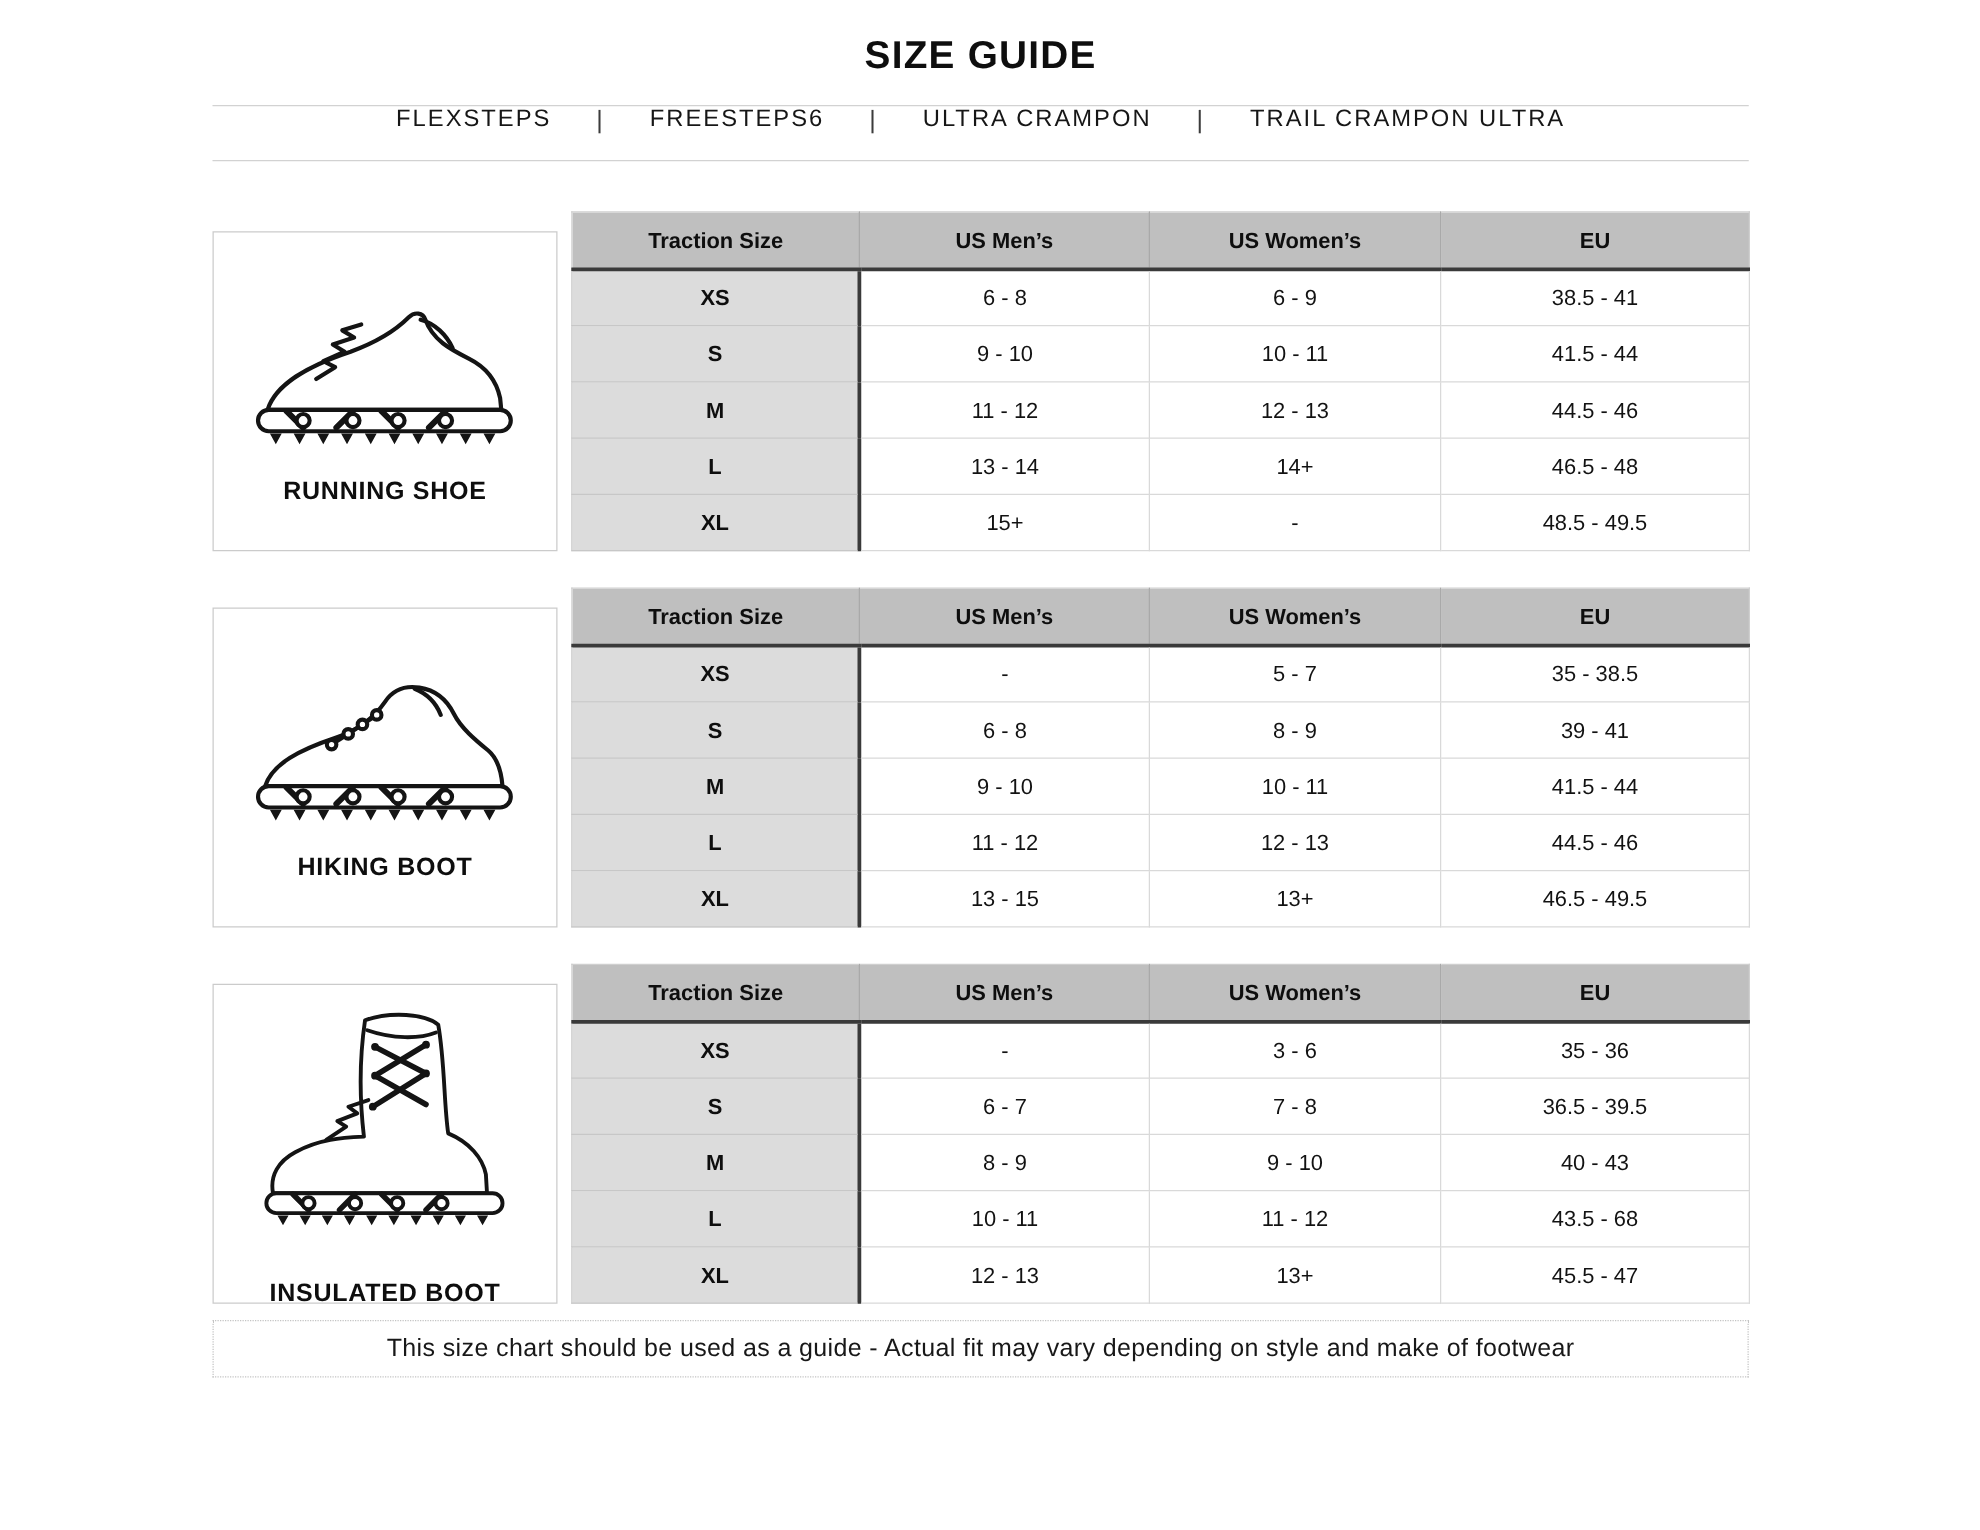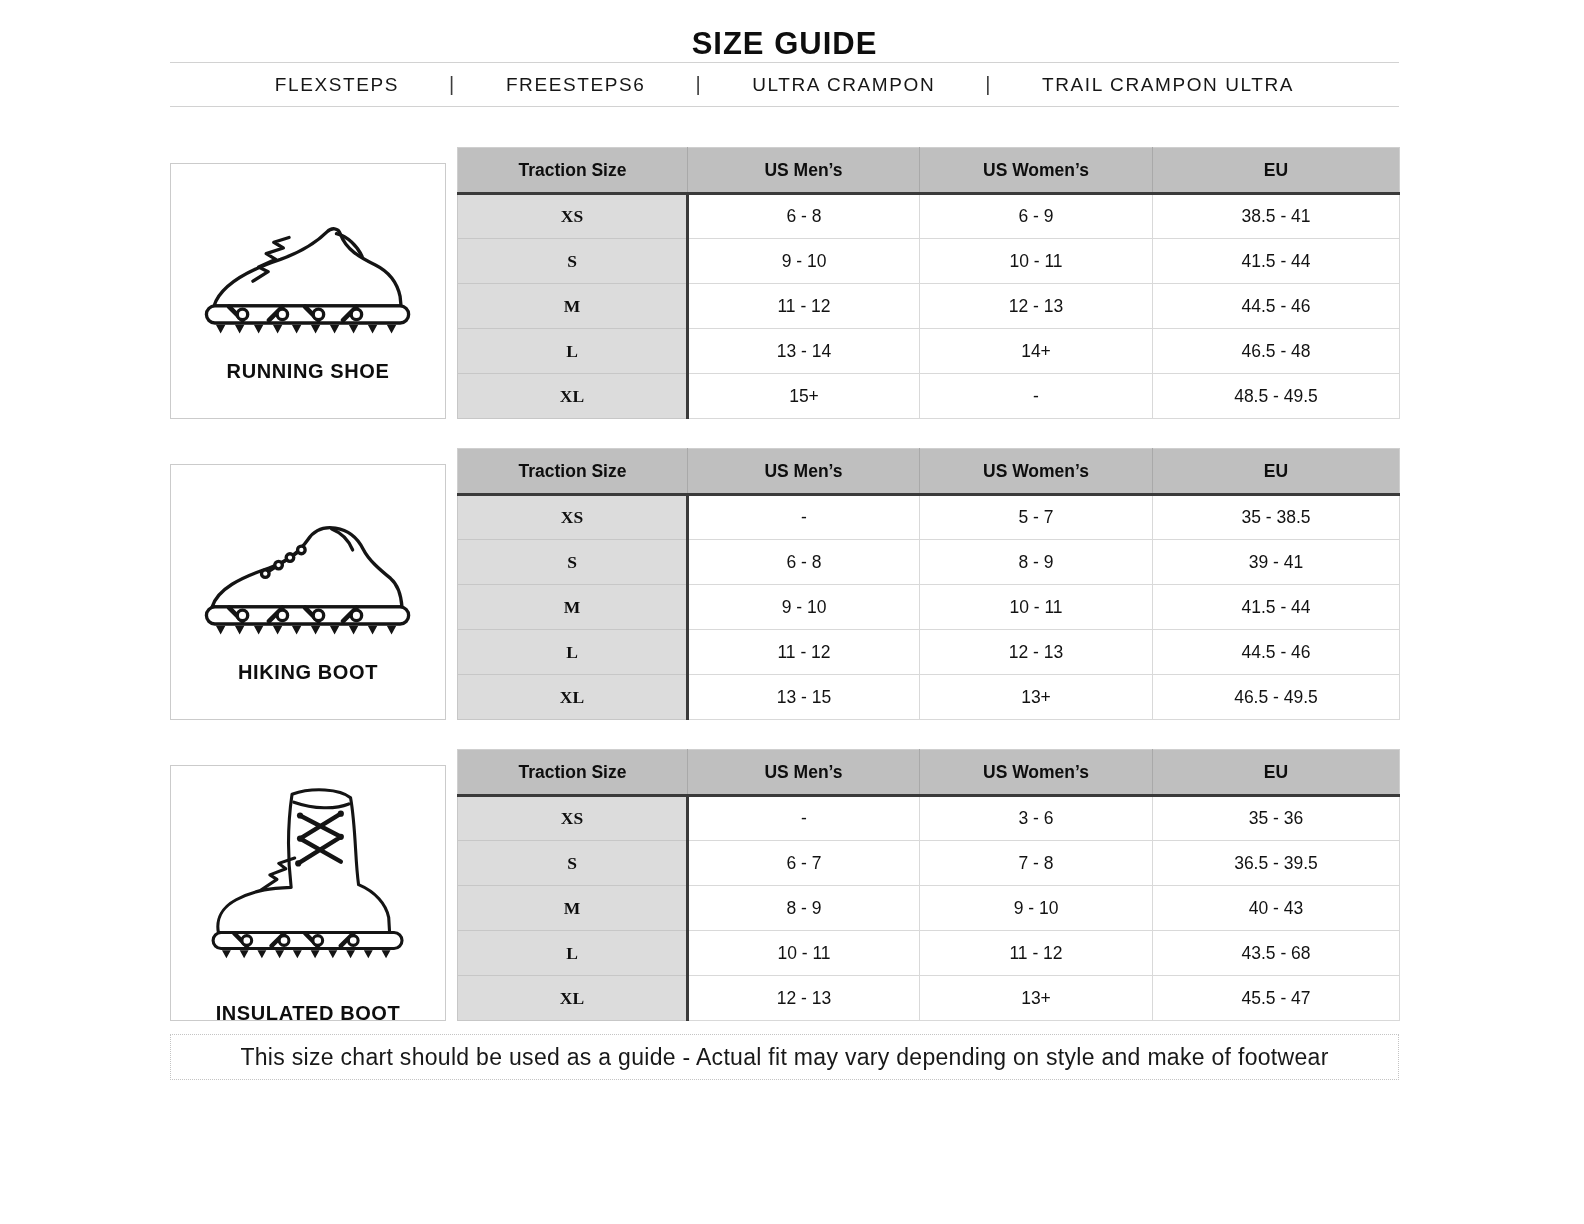--- a/index.html
+++ b/index.html
@@ -14,25 +14,26 @@
   .page { width: 1229px; margin-left: 170px; position: relative; }
 
   .title {
     margin: 0; padding-top: 26px;
     text-align: center;
     font-size: 31px; font-weight: 700; letter-spacing: 1px;
     color: #0e0e0e;
   }
 
   .nav {
+    margin-top: 22px;
     height: 45px;
     border-top: 1px solid #d2d2d2;
     border-bottom: 1px solid #d2d2d2;
-    display: flex; align-items: center; justify-content: center;
-    gap: 50px;
+    display: flex; justify-content: center;
+    gap: 36px;
     font-size: 19px; letter-spacing: 1.6px; color: #161616;
     white-space: nowrap;
   }
   .nav-item { cursor: pointer; }
   .nav-sep { color: #3c3c3c; font-weight: 300; font-size: 20px; }
 
   .row { display: flex; align-items: stretch; margin-top: 40px; }
   .row + .row { margin-top: 29px; }
 
   .panel {
@@ -70,29 +71,28 @@
   .size-table thead th + th { border-left: 1px solid #a9a9a9; }
   .size-table tbody td {
     height: 45px; background: #ffffff;
     border: 1px solid #d9d9d9;
   }
   .size-table tbody td.size {
     background: #dcdcdc; font-weight: 700; color: #0e0e0e;
     border-top: 1px solid #c7c7c7; border-bottom: 1px solid #c7c7c7;
     border-left: 1px solid #c7c7c7;
     border-right: 3px solid #3a3a3a;
-    font-family: Liberation Serif, serif;
   }
 
   .footnote {
     margin-top: 13px;
     height: 46px;
     border: 1px dotted #c4c4c4;
     display: flex; align-items: center; justify-content: center;
-    font-size: 23px; letter-spacing: 0.3px; color: #181818;
+    font-size: 20px; letter-spacing: 0.3px; color: #181818;
   }
 
   .ill { stroke: #141414; stroke-width: 3.5; stroke-linejoin: round; stroke-linecap: round; fill: none; }
   .ill .fw { fill: #ffffff; }
   .ill .spk { fill: #141414; stroke: none; }
   .ill .strap { stroke-width: 5; }
 </style>
 </head>
 <body>
 

